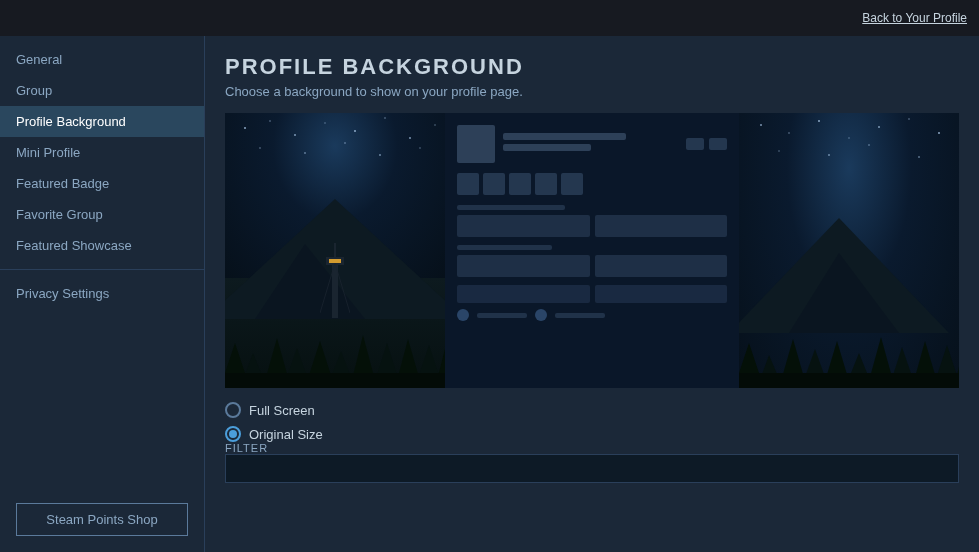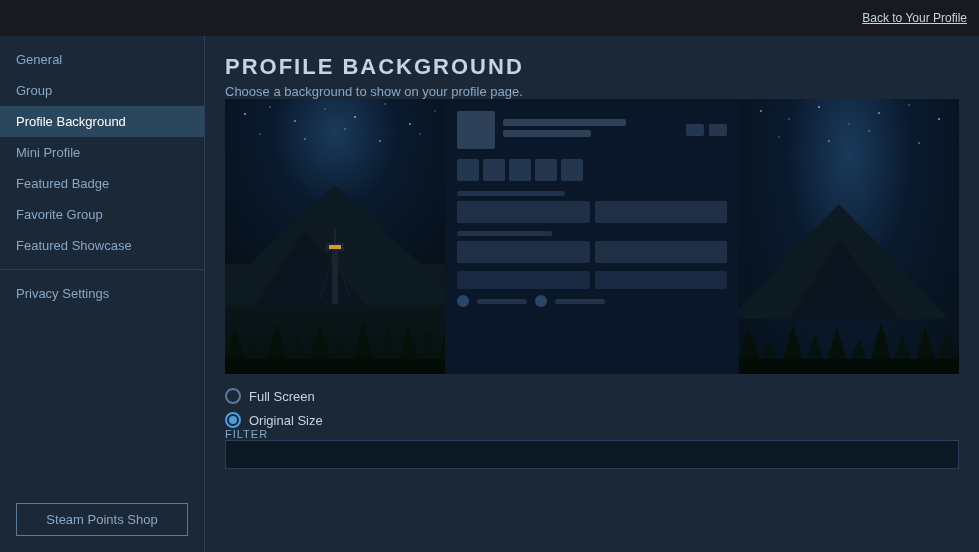--- a/index.html
+++ b/index.html
@@ -93,20 +93,21 @@
     .page-title {
       font-size: 22px;
       font-weight: bold;
       color: #c6d4df;
       letter-spacing: 2px;
       margin-bottom: 4px;
     }
     .page-subtitle {
       font-size: 13px;
       color: #8ba7c2;
+      margin-bottom: 14px;
     }
 
     
     .bg-preview-container {
       width: 100%;
       height: 275px;
       background-color: #0d1117;
       display: flex;
       overflow: hidden;
       margin-bottom: 14px;

